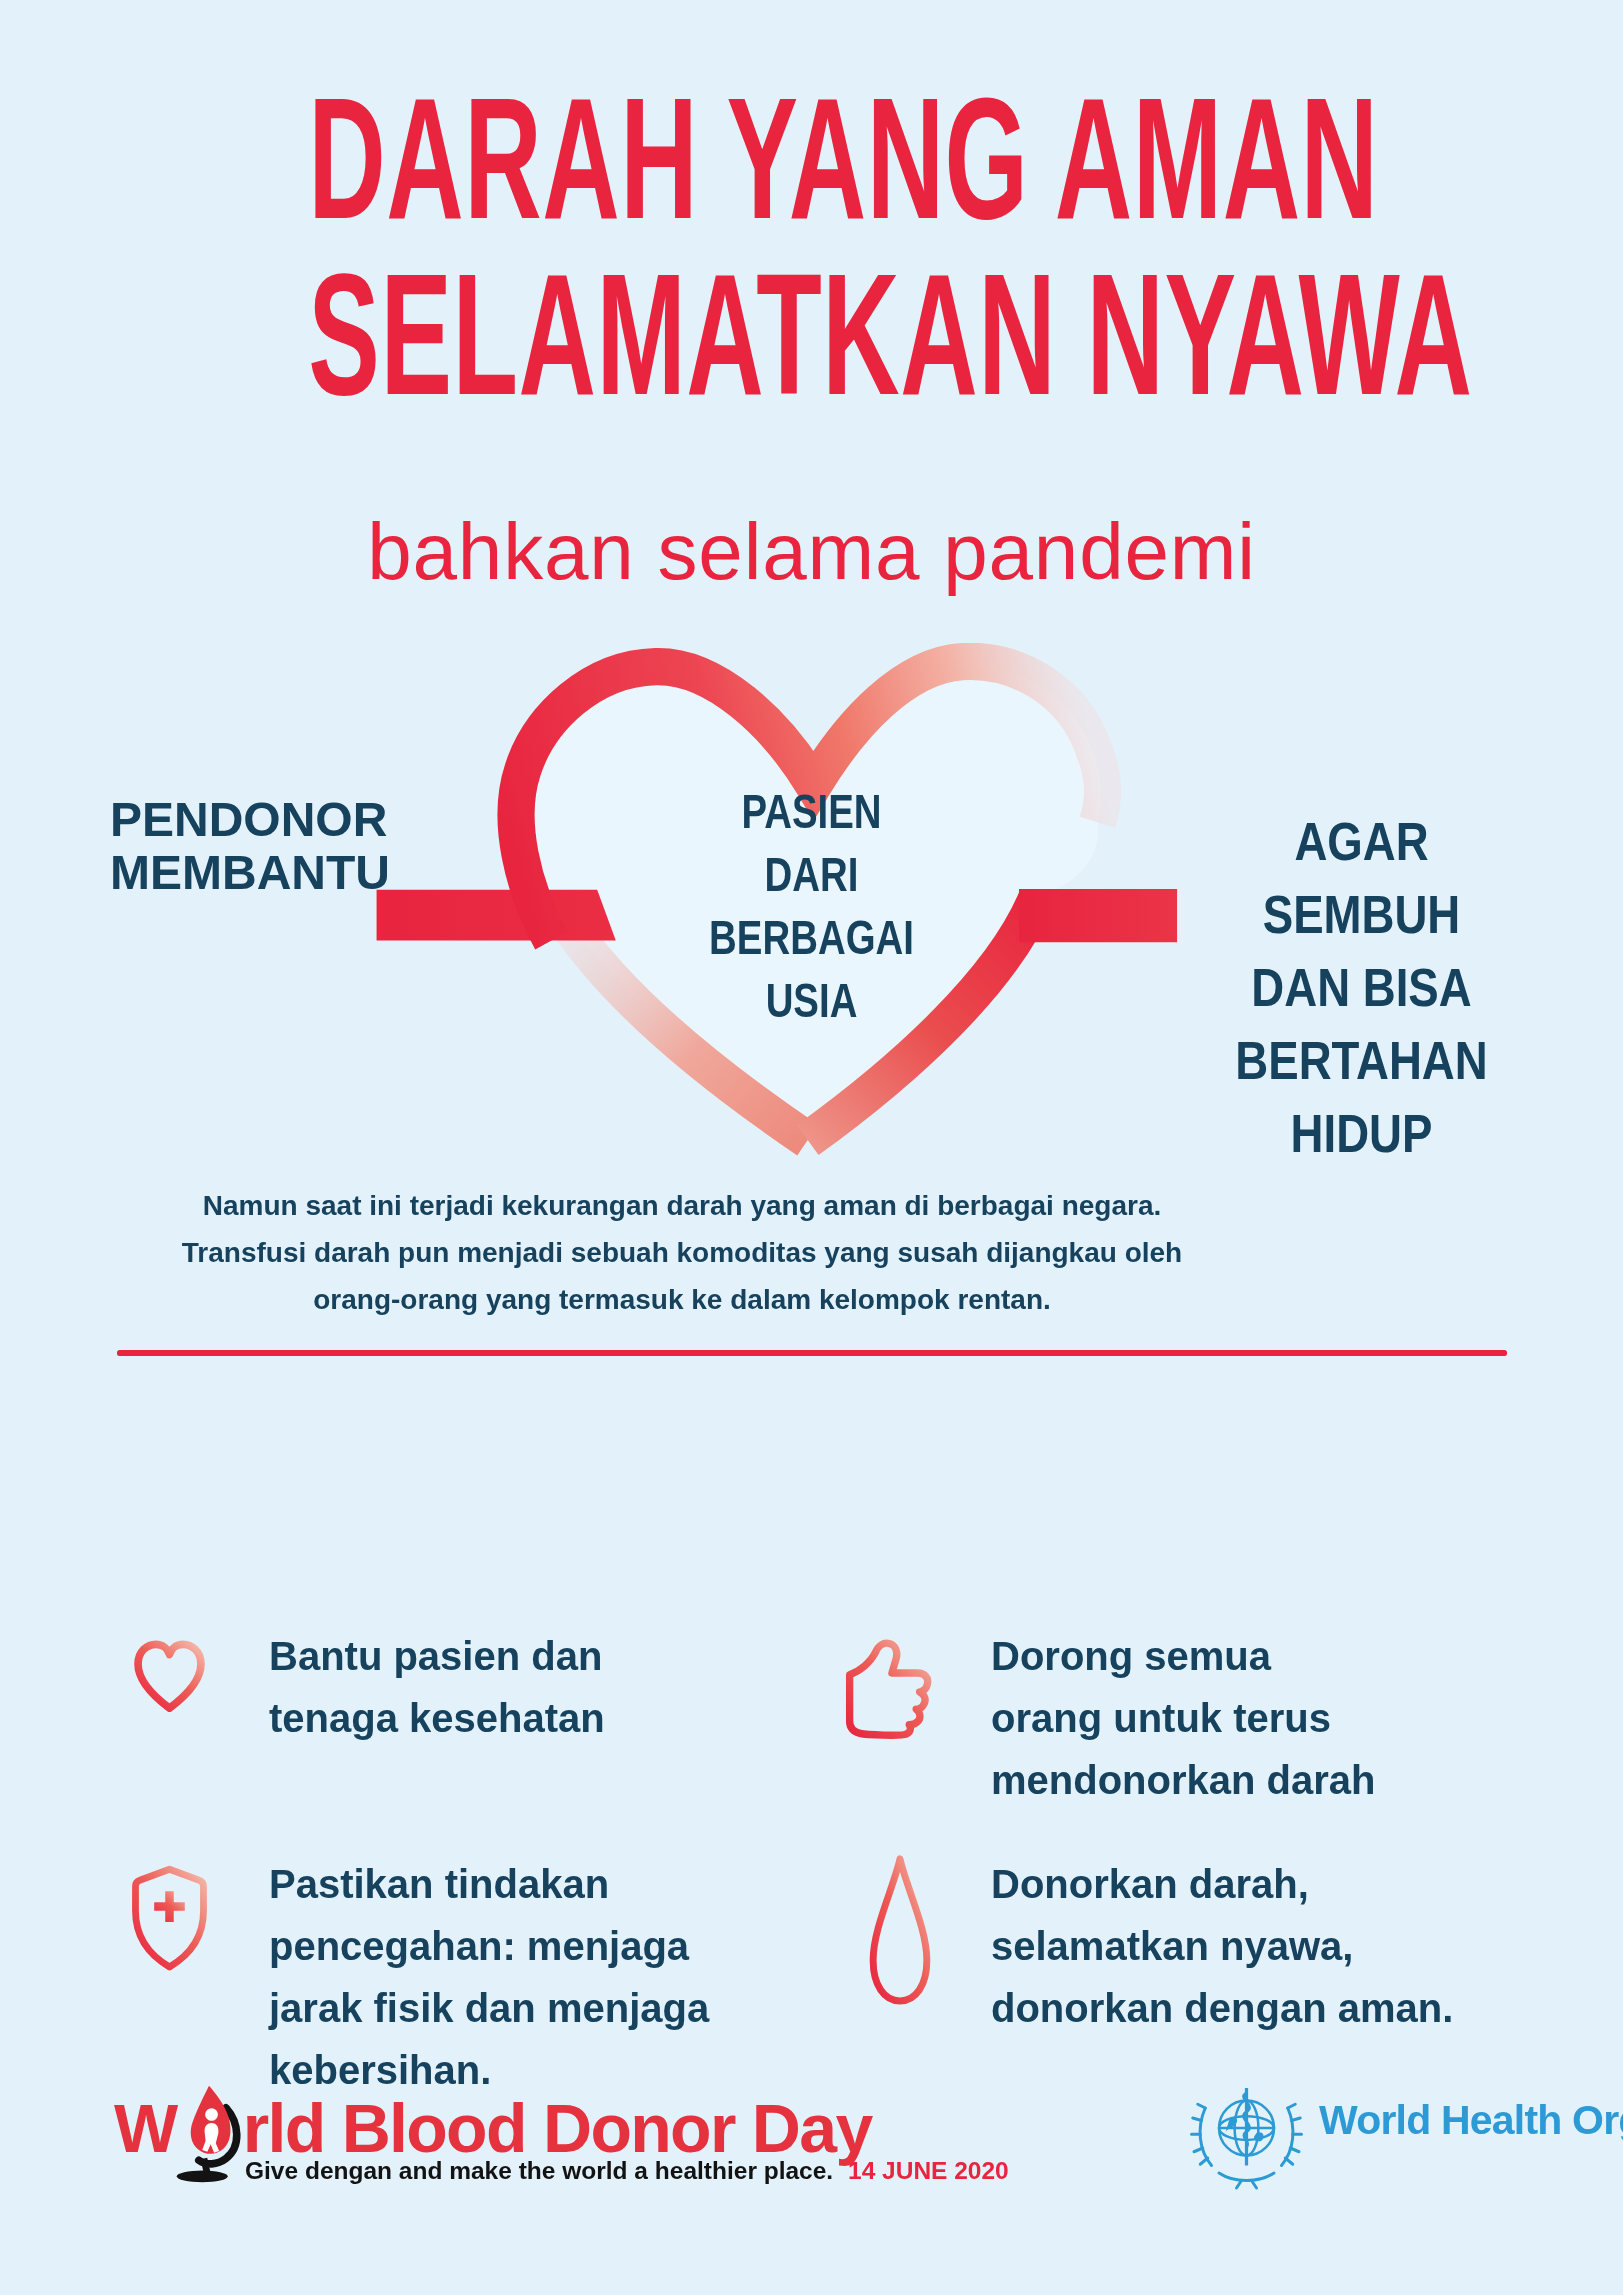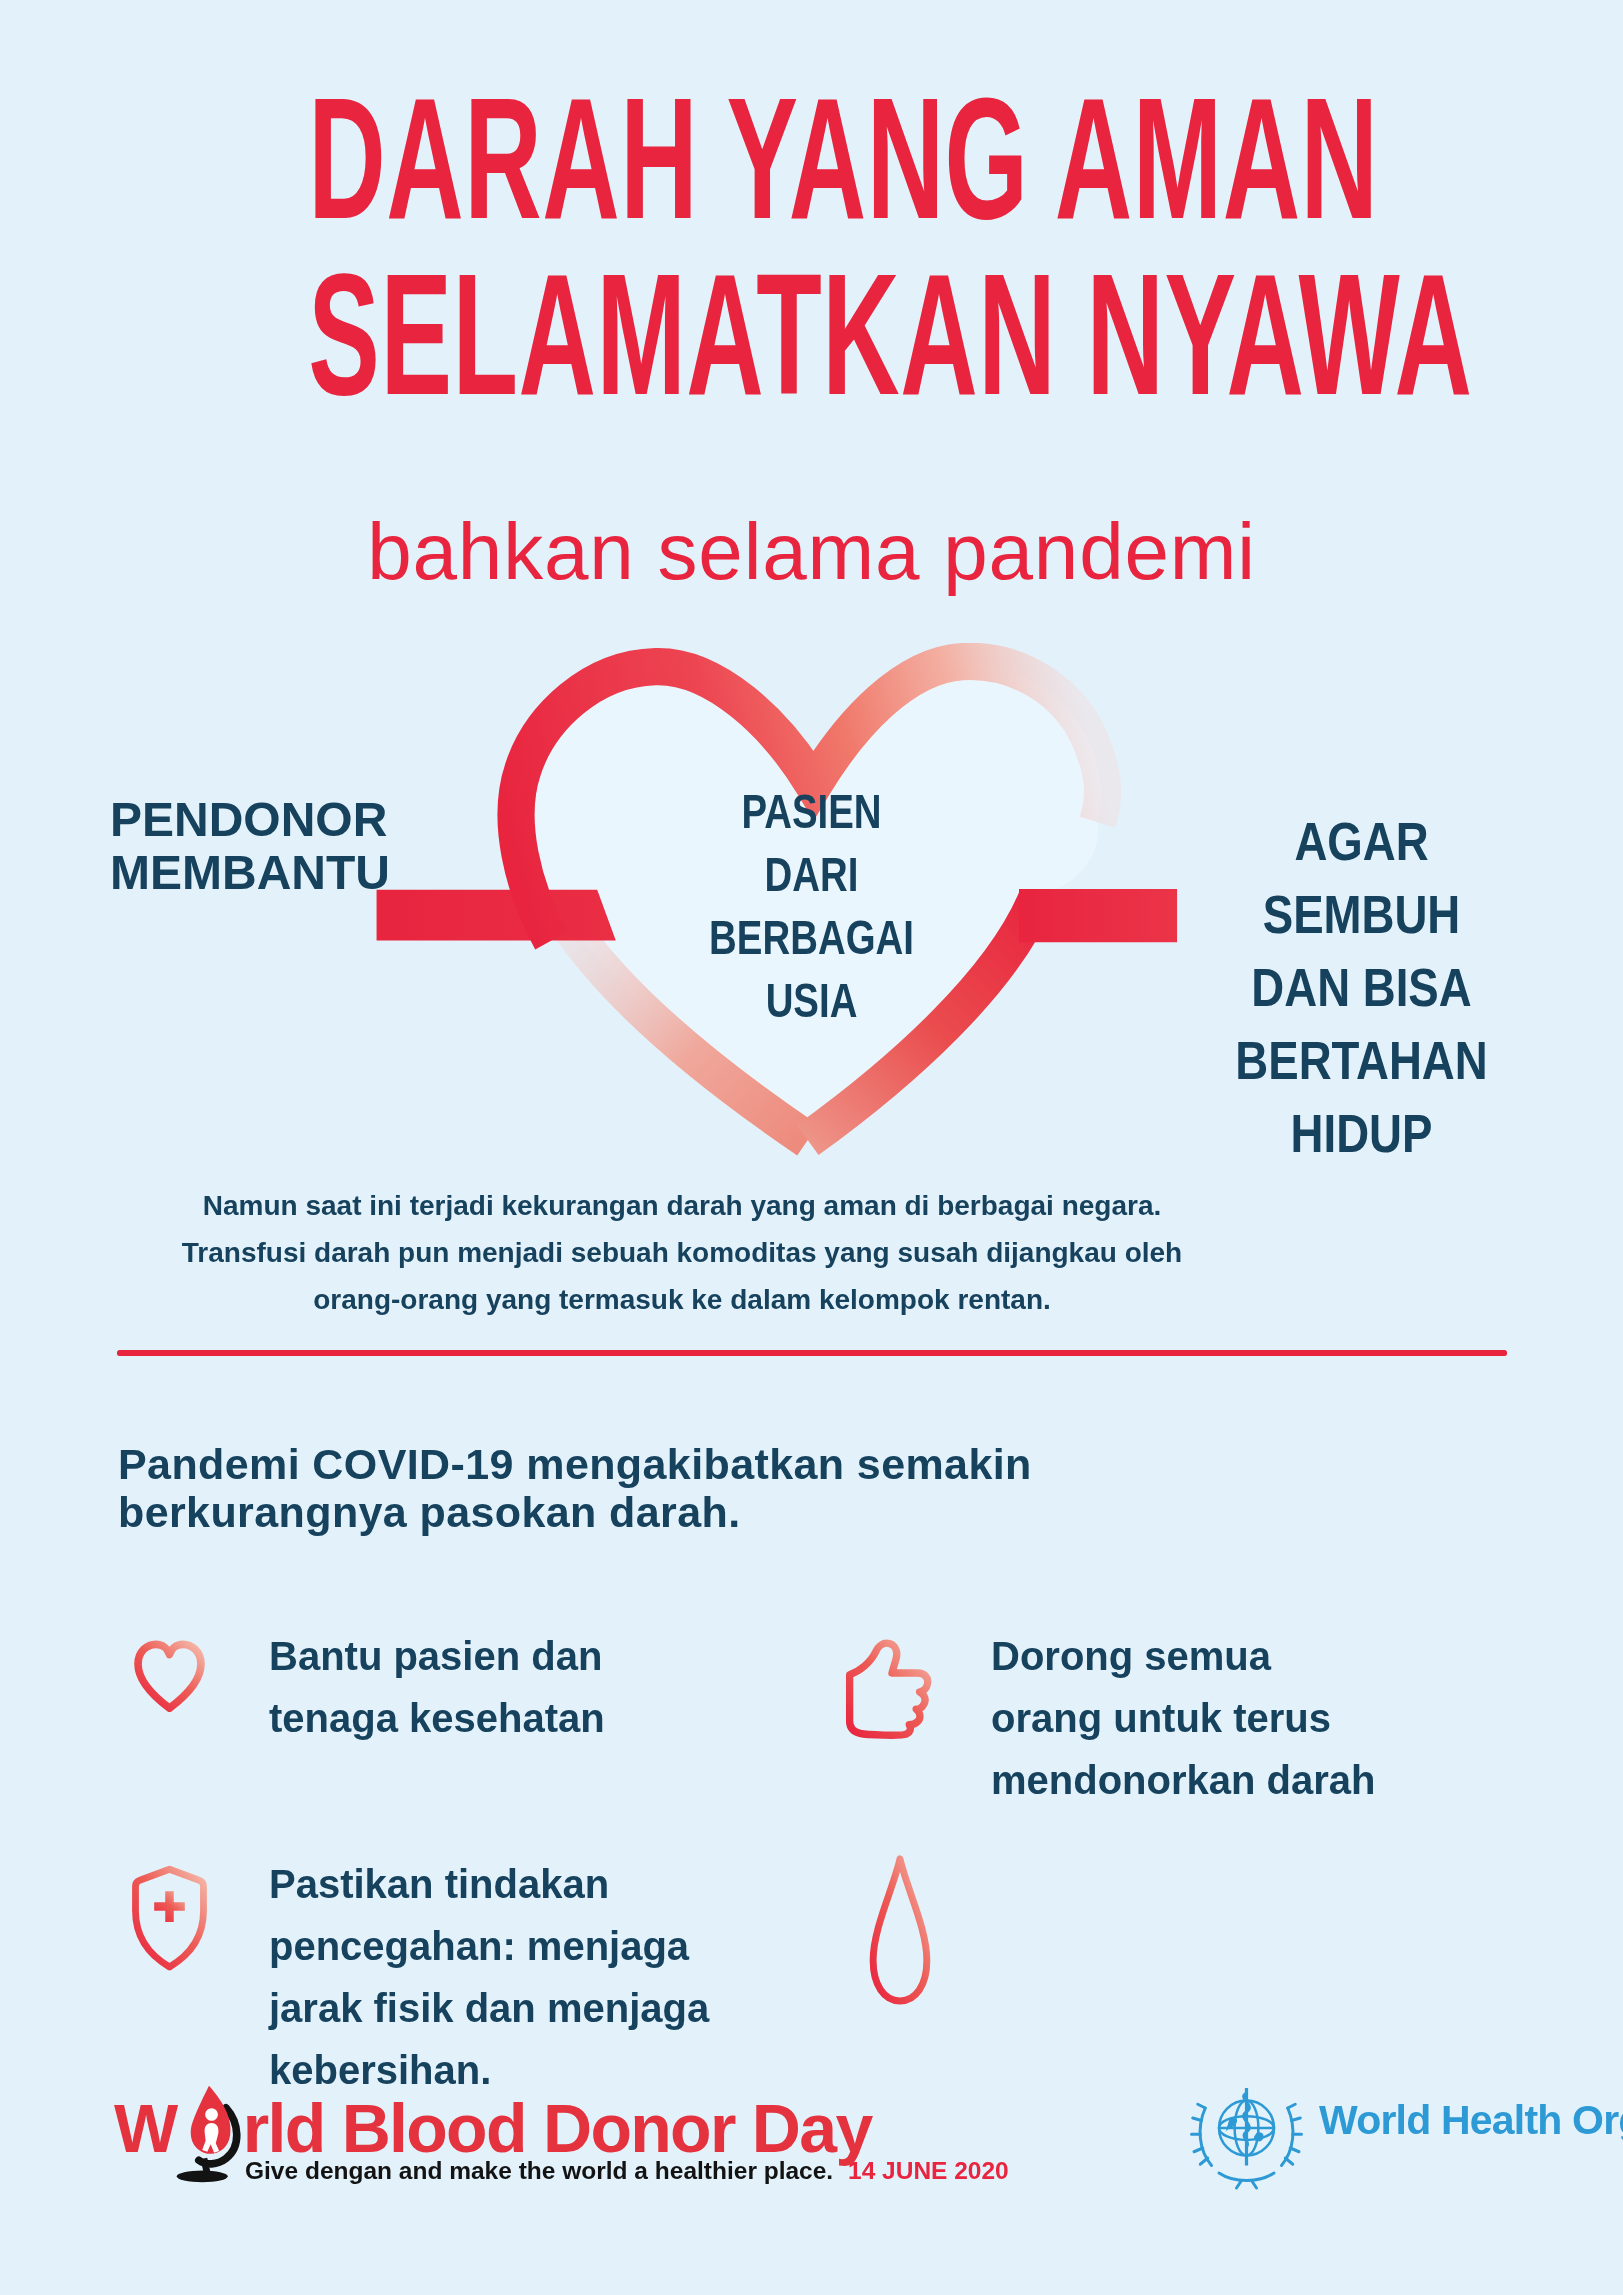--- a/index.html
+++ b/index.html
@@ -101,22 +101,20 @@
   <div class="abs dlabel label-right pre">AGAR
 SEMBUH
 DAN BISA
 BERTAHAN
 HIDUP</div>
 
   <div class="abs paragraph pre">Namun saat ini terjadi kekurangan darah yang aman di berbagai negara.
 Transfusi darah pun menjadi sebuah komoditas yang susah dijangkau oleh
 orang-orang yang termasuk ke dalam kelompok rentan.</div>
   <div class="abs divider"></div>
-  <div class="abs heading pre">Pandemi COVID-19 mengakibatkan semakin
-berkurangnya pasokan darah.</div>
 
   <svg class="abs" style="left:127px;top:1630px" width="85" height="95" viewBox="0 0 100 100">
     <defs>
       <linearGradient id="gi1" x1="0" y1="1" x2="0.9" y2="0">
         <stop offset="0" stop-color="#E8243F"></stop>
           <stop offset="0.55" stop-color="#ED5B55"></stop>
           <stop offset="1" stop-color="#F4B3A4"></stop>
       </linearGradient>
     </defs>
     <path d="M50 86 C34 74,13 55,13 34 C13 19,24 11,34 11 C42 11,48 16,50 23 C52 16,58 11,66 11 C76 11,87 19,87 34 C87 55,66 74,50 86 Z" fill="none" stroke="url(#gi1)" stroke-width="9" stroke-linejoin="round"></path>
@@ -157,20 +155,23 @@
   <svg class="abs" style="left:861px;top:1846px" width="78" height="173" viewBox="0 0 90 190">
     <defs>
       <linearGradient id="gi4" x1="0" y1="1" x2="0.9" y2="0">
         <stop offset="0" stop-color="#E8243F"></stop>
           <stop offset="0.55" stop-color="#ED5B55"></stop>
           <stop offset="1" stop-color="#F4B3A4"></stop>
       </linearGradient>
     </defs>
     <path d="M45 10 C52 42,76 90,76 127 C76 156,63 174,45 174 C27 174,14 156,14 127 C14 90,38 42,45 10 Z" fill="none" stroke="url(#gi4)" stroke-width="8" stroke-linejoin="round"></path>
   </svg>
+  <div class="abs item-text pre" style="left:991px;top:1853px">Donorkan darah,
+selamatkan nyawa,
+donorkan dengan aman.</div>
 
   <div class="abs wbdd">
     <span class="wbdd-text">W</span>
     <svg class="wbdd-mark" width="78" height="100" viewBox="0 0 92 118">
       <path d="M66 28 C82 46,84 74,66 88 C56 96,42 96,34 90" fill="none" stroke="#131313" stroke-width="9" stroke-linecap="round"></path>
       <path d="M40 88 L44 106" stroke="#131313" stroke-width="8"></path>
       <ellipse cx="38" cy="109" rx="30" ry="7" fill="#131313"></ellipse>
       <path d="M46 2 C60 18,74 38,71 60 C69 77,54 86,40 81 C26 76,21 60,27 44 C32 30,40 14,46 2 Z" fill="#E4333F"></path>
       <circle cx="49" cy="36" r="7.5" fill="#ffffff"></circle>
       <path d="M49 46 C55 46,58 51,57 58 L54 70 L58 79 L52 81 L48 71 L44 80 L38 78 L42 67 L41 58 C40 51,43 46,49 46 Z" fill="#ffffff"></path>

